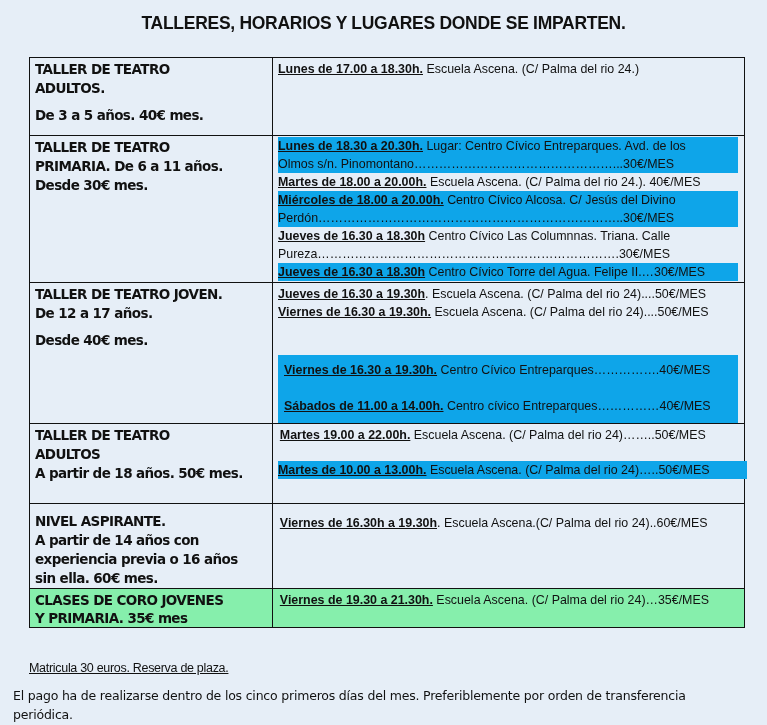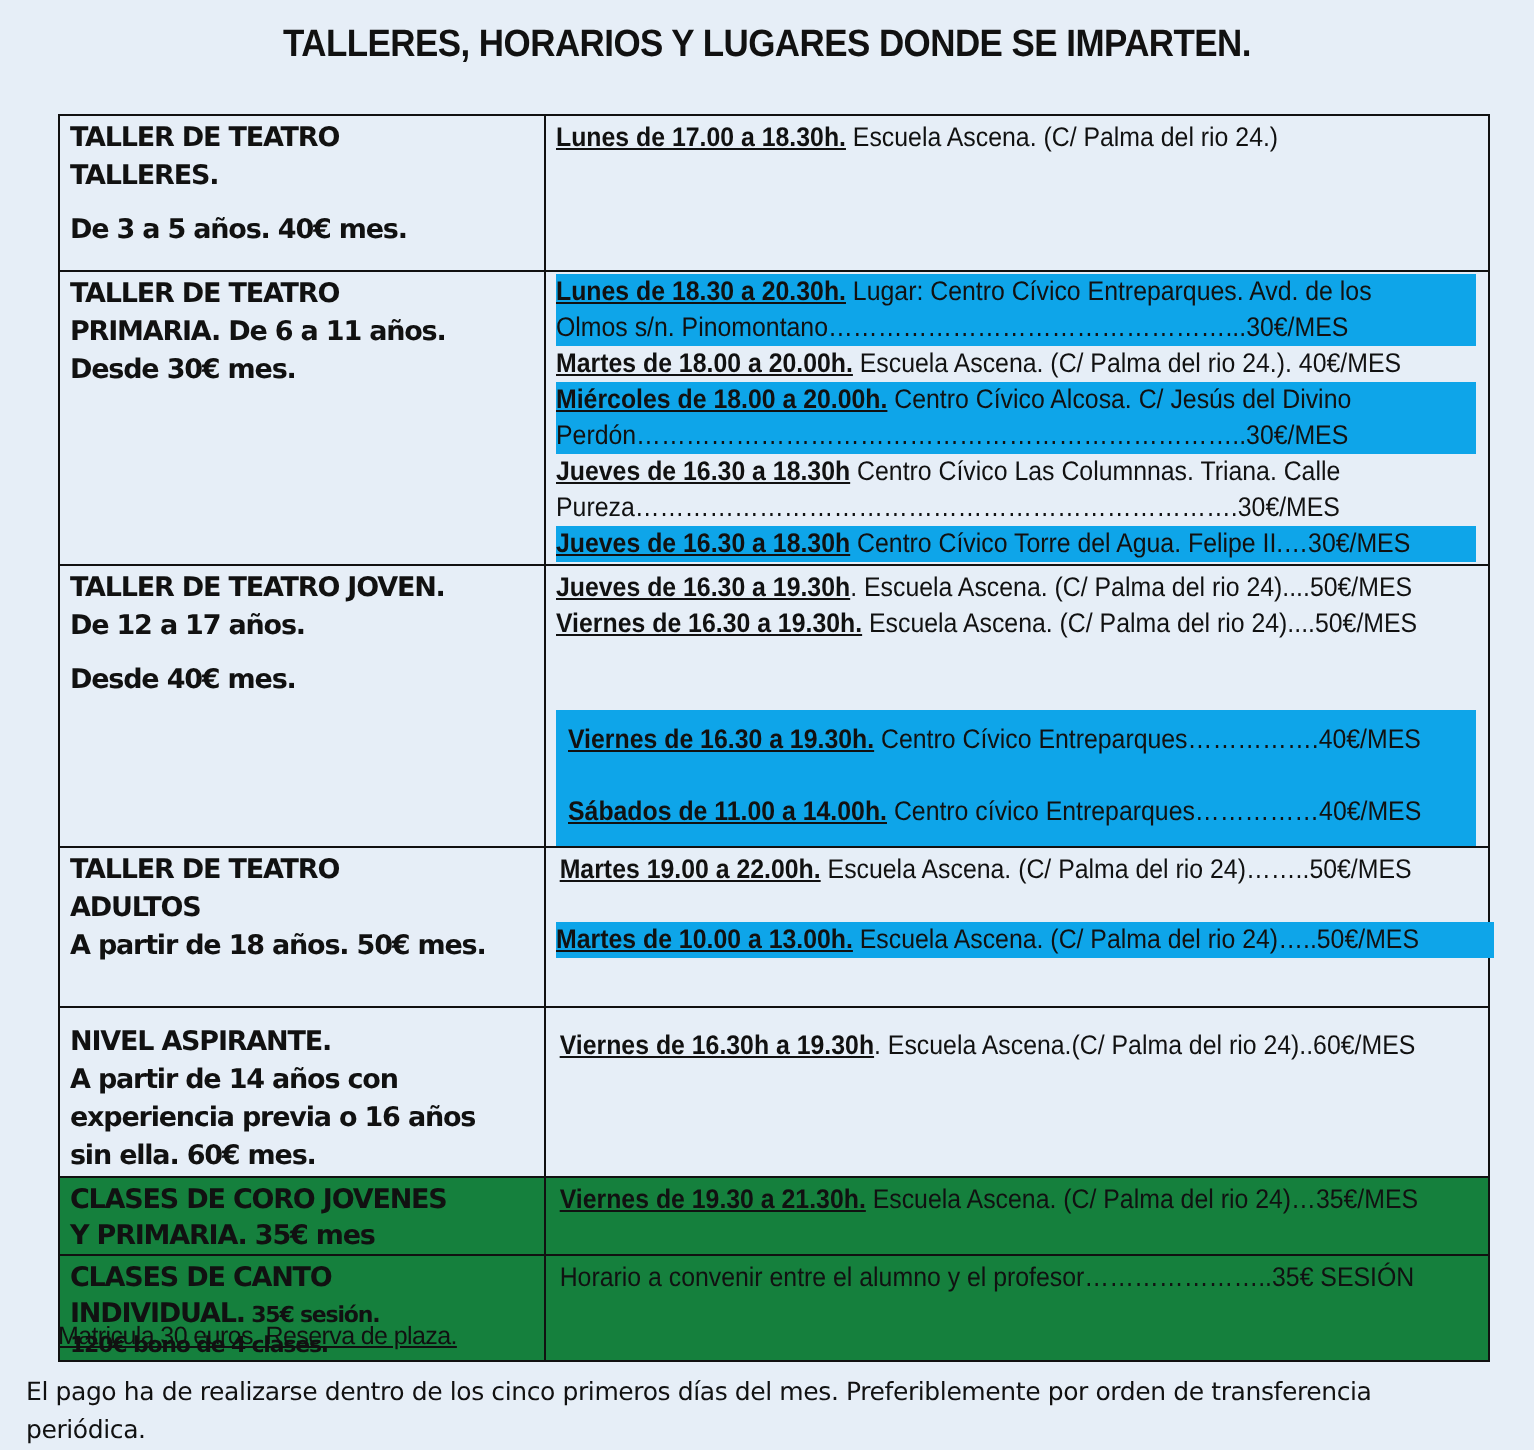--- a/index.html
+++ b/index.html
@@ -39,21 +39,21 @@
     line-height: 19px;
     letter-spacing: -0.6px;
   }
   td.right {
     padding: 2px 6px 0 5px !important;
     font-size: 13.5px;
     line-height: 18px;
   }
   .right .line { white-space: nowrap; transform: scaleX(0.92); transform-origin: left; width: 470px; }
   .hl { background: #0ea5e9; margin-right: 0; }
-  .row-blue td { background: #15803d; }
+  .row-blue td { background: #86efac; }
   .day { font-weight: bold; text-decoration: underline; }
   .sub { font-weight: bold; }
   .small { font-size: 11px; line-height: 14px; }
   .footer1 {
     position: absolute; left: 29px; top: 661px;
     font-family: Liberation Sans, sans-serif; font-size: 12.5px;
     text-decoration: underline; letter-spacing: -0.3px;
   }
   .footer2 {
     position: absolute; left: 13px; top: 686px; width: 680px;
@@ -65,21 +65,21 @@
 <body>
 
 <div class="title">TALLERES, HORARIOS Y LUGARES DONDE SE IMPARTEN.</div>
 
 <table class="sched">
 
   <tbody>
       <tr style="height:78px">
     <td class="left">
       <div>TALLER DE TEATRO</div>
-      <div>TALLERES.</div>
+      <div>ADULTOS.</div>
       <div style="margin-top:8px">De 3 a 5 años. 40€ mes.</div>
     </td>
     <td class="right">
       <div class="line">
         <span class="day">Lunes de 17.00 a 18.30h.</span><span> Escuela Ascena. (C/ Palma del rio 24.)</span>
       </div>
     </td>
   </tr>
 
   <tr style="height:147px">
@@ -156,27 +156,17 @@
   <tr class="row-blue" style="height:38px">
     <td class="left" style="line-height:18px">
       <div>CLASES DE CORO JOVENES</div>
       <div><span>Y PRIMARIA.</span><span class="sub"> 35€ mes</span></div>
     </td>
     <td class="right">
       <div class="line" style="padding-left:2px"><span class="day">Viernes de 19.30 a 21.30h.</span><span> Escuela Ascena. (C/ Palma del rio 24)…35€/MES</span></div>
     </td>
   </tr>
 
-  <tr class="row-blue" style="height:51px">
-    <td class="left" style="line-height:18px">
-      <div>CLASES DE CANTO</div>
-      <div><span>INDIVIDUAL.</span><span class="small"> 35€ sesión.</span></div>
-      <div class="small">120€ bono de 4 clases.</div>
-    </td>
-    <td class="right">
-      <div class="line" style="padding-left:2px"><span>Horario a convenir entre el alumno y el profesor…………………..35€ SESIÓN</span></div>
-    </td>
-  </tr>
 </tbody>
   </table>
 
 <div class="footer1">Matricula 30 euros. Reserva de plaza.</div>
 <div class="footer2">El pago ha de realizarse dentro de los cinco primeros días del mes. Preferiblemente por orden de transferencia periódica.</div>
 
 </body></html>

